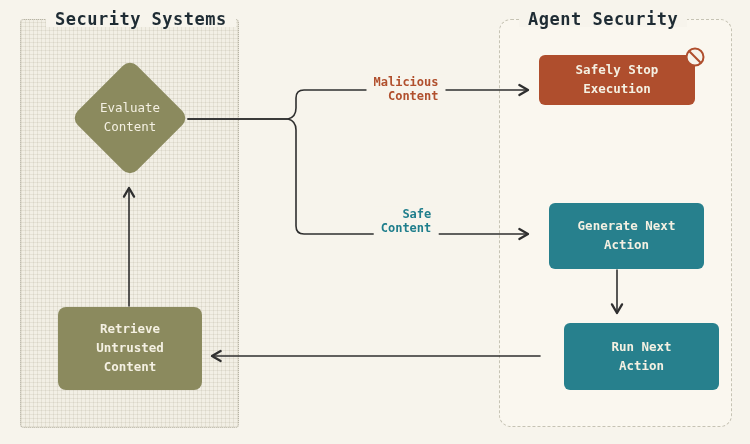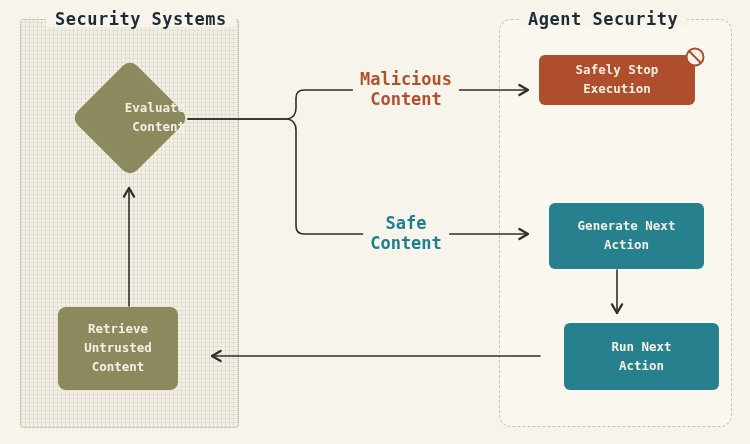--- a/index.html
+++ b/index.html
@@ -50,38 +50,38 @@
 
   .diamond-shape{
     position:absolute;z-index:2;
     left:88px;top:76px;width:84px;height:84px;
     background:#8b8a5e;border-radius:10px;
     transform:rotate(45deg);
   }
   .diamond-label{
     position:absolute;z-index:2;left:130px;top:118px;width:110px;
     transform:translate(-50%,-50%);
-    text-align:right;color:#f4f0e2;font-weight:700;font-size:12.5px;line-height:1.5;
+    text-align:center;color:#f4f0e2;font-weight:400;font-size:12.5px;line-height:1.5;
     white-space:pre-line;
   }
-  .node.retrieve{left:58px;top:307px;width:120px;height:83px;border-radius:8px;}
+  .node.retrieve{left:58px;top:307px;width:144px;height:83px;border-radius:8px;}
   .node.stop{left:539px;top:55px;width:156px;height:50px;border-radius:6px;}
   .node.generate{left:549px;top:203px;width:155px;height:66px;border-radius:6px;}
   .node.run{left:540px;top:323px;width:155px;height:67px;border-radius:6px;margin-left:24px;}
 
   .ban-icon{position:absolute;z-index:3;left:684px;top:46px;}
 
   
   .edge-label{
     position:absolute;z-index:2;transform:translate(-50%,-50%);
-    text-align:center;font-weight:700;font-size:17px;line-height:1.15;
+    text-align:right;font-weight:700;font-size:12px;line-height:1.15;
     white-space:pre-line;background:#f7f4ec;padding:2px 7px;
   }
   .edge-label.malicious{left:406px;top:90px;color:#b1502e;}
-  .edge-label.safe{left:406px;top:234px;color:#1f7e8c;}
+  .edge-label.safe{left:406px;top:222px;color:#1f7e8c;}
 </style>
 </head>
 <body>
 
 <div class="stage">
 
   <div class="panel security"></div>
   <div class="panel agent"></div>
 
   <svg class="connectors" width="750" height="444" viewBox="0 0 750 444">

